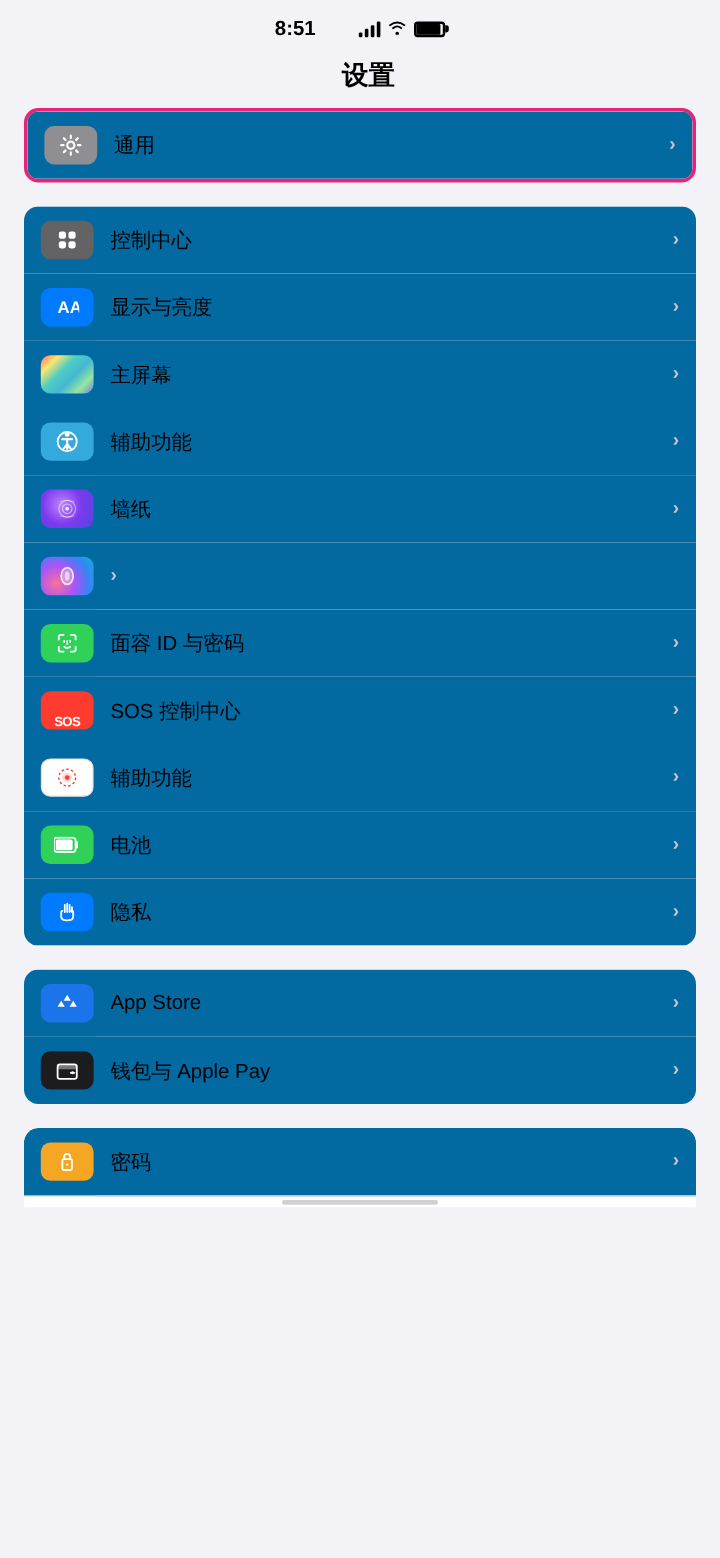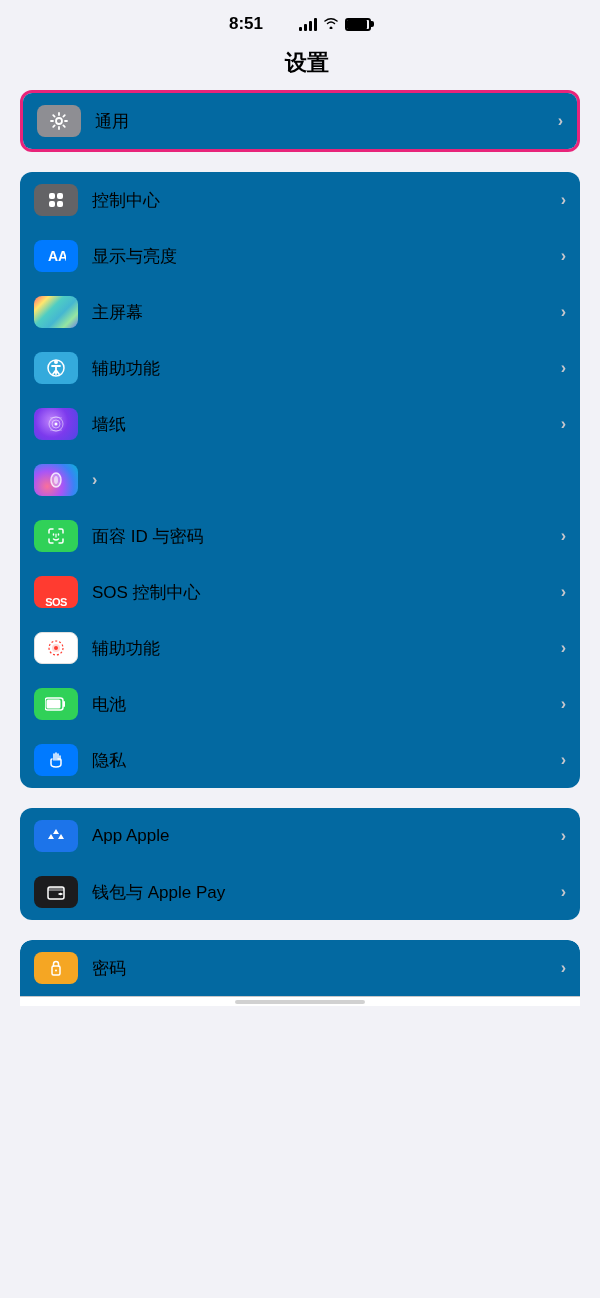--- a/index.html
+++ b/index.html
@@ -389,21 +389,21 @@
 <div class="settings-group">
 
   <div class="settings-item">
     <div class="item-icon icon-appstore">
       <svg width="20" height="20" viewBox="0 0 20 20" fill="none">
         <path d="M10 3L13 8H7L10 3Z" fill="white"></path>
         <path d="M5 8L2 13H8L5 8Z" fill="white"></path>
         <path d="M15 8L12 13H18L15 8Z" fill="white"></path>
       </svg>
     </div>
-    <span class="item-label">App Apple</span>
+    <span class="item-label">App Store</span>
     <span class="chevron">›</span>
   </div>
 
   <div class="settings-item">
     <div class="item-icon icon-wallet">
       <svg width="20" height="20" viewBox="0 0 20 20" fill="none">
         <rect x="2" y="5" width="16" height="12" rx="2" stroke="white" stroke-width="1.5" fill="none"></rect>
         <rect x="2" y="5" width="16" height="4" rx="1" fill="white" opacity="0.4"></rect>
         <path d="M13 12 h3" stroke="white" stroke-width="1.5" stroke-linecap="round"></path>
         <circle cx="14.5" cy="12" r="1.2" fill="white"></circle>

